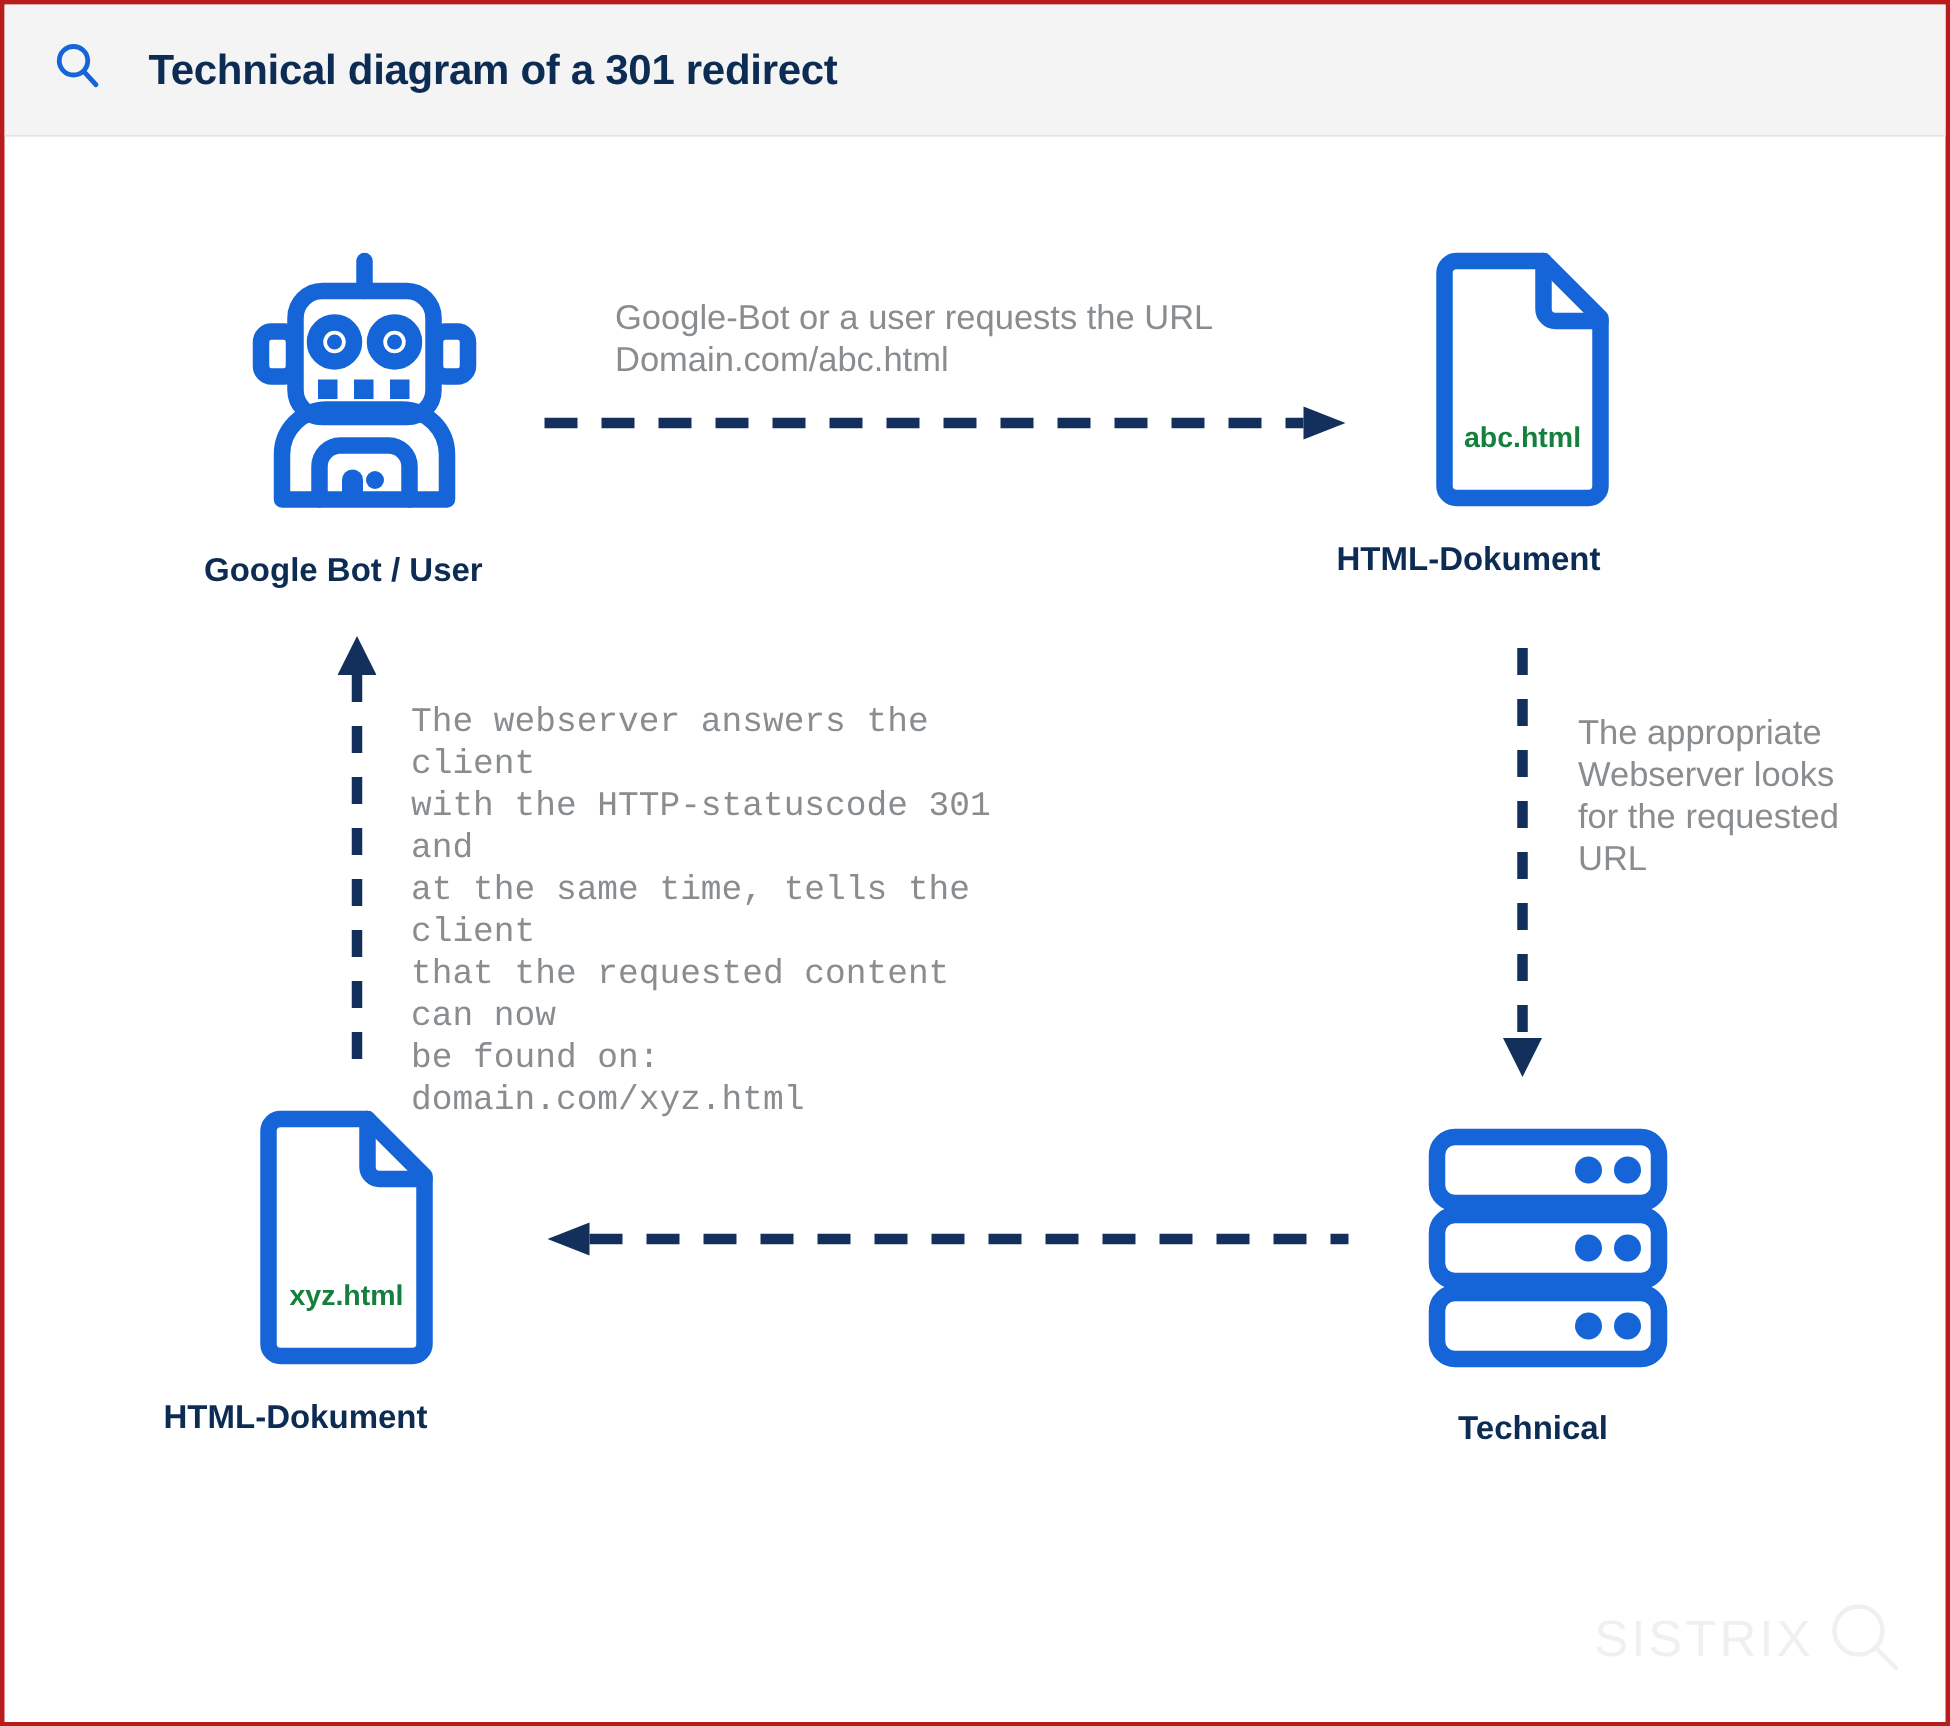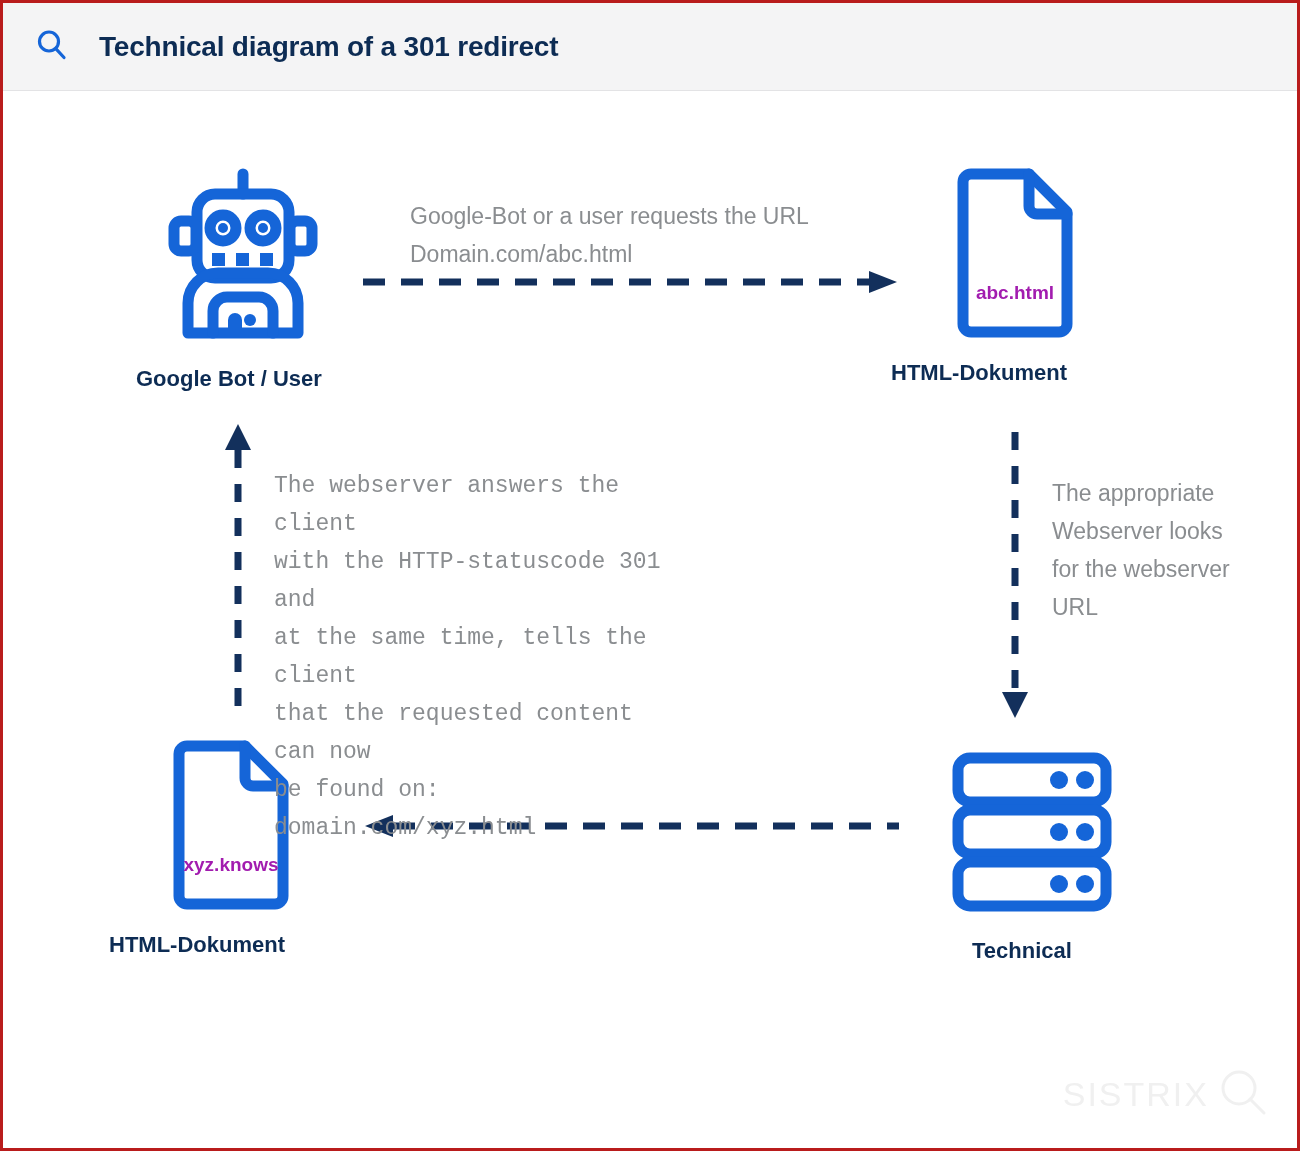--- a/index.html
+++ b/index.html
@@ -57,30 +57,30 @@
   #node-webserver .node-label { margin-top: 22px; width: 162px; margin-left: -10px; }
 
   
   #node-doc-xyz { left: 164px; top: 648px; width: 128px; }
   #node-doc-xyz .node-label { margin-top: 22px; width: 128px; margin-left: -58px; }
 
   .doc-wrap { position: relative; width: 128px; height: 170px; }
   .doc-filename {
     position: absolute; left: 0; width: 128px;
     bottom: 34px; text-align: center;
-    font-size: 19px; font-weight: bold; color: #a21caf;
+    font-size: 19px; font-weight: bold; color: #15803d;
     white-space: nowrap;
   }
 
   
   .note {
     position: absolute;
     color: #8a8d90;
     font-size: 23px;
-    line-height: 38px;
+    line-height: 28px;
     white-space: pre-line;
   }
   #note-request  { left: 407px; top: 105px;  width: 470px; }
   #note-lookup   { left: 1049px; top: 382px; width: 210px; }
   #note-redirect { left: 271px; top: 375px;  width: 400px; font-family: Liberation Mono, monospace; }
   #note-notfound { left: 407px; top: 768px;  width: 470px; }
 
   
   .arrow { position: absolute; }
   #arrow-top     { left: 358px; top: 178px; }
@@ -186,21 +186,21 @@
     </div>
 
     <div class="node" id="node-doc-xyz">
       <div class="doc-wrap">
         <span>
           <svg width="128" height="170" viewBox="0 0 128 170">
             <path d="M12 14 A8 8 0 0 1 20 6 L78 6 L116 44 L116 156 A8 8 0 0 1 108 164 L20 164 A8 8 0 0 1 12 156 Z" fill="#ffffff" stroke="#1565d8" stroke-width="11" stroke-linejoin="round"></path>
             <path d="M78 6 L78 38 A8 8 0 0 0 86 46 L116 46" fill="none" stroke="#1565d8" stroke-width="11" stroke-linejoin="round" stroke-linecap="round"></path>
           </svg>
         </span>
-        <div class="doc-filename">xyz.knows</div>
+        <div class="doc-filename">xyz.html</div>
       </div>
       <div class="node-label">HTML-Dokument</div>
     </div>
 
     <span class="arrow" id="arrow-top">
       <svg width="540" height="24" viewBox="0 0 540 24">
         <line x1="2" y1="12" x2="508" y2="12" stroke="#13305c" stroke-width="7" stroke-dasharray="22,16"></line>
         <polygon points="508,1 536,12 508,23" fill="#13305c"></polygon>
       </svg>
     </span>
@@ -223,21 +223,21 @@
       <svg width="26" height="290" viewBox="0 0 26 290">
         <line x1="13" y1="2" x2="13" y2="262" stroke="#13305c" stroke-width="7" stroke-dasharray="18,16"></line>
         <polygon points="13,288 0,262 26,262" fill="#13305c"></polygon>
       </svg>
     </span>
 
     <div class="note" id="note-request">Google-Bot or a user requests the URL
 Domain.com/abc.html</div>
     <div class="note" id="note-lookup">The appropriate
 Webserver looks
-for the webserver
+for the requested
 URL</div>
     <div class="note" id="note-redirect">The webserver  answers the client
 with the HTTP-statuscode 301 and
 at the same time, tells the client
 that the requested content can now
 be found on: domain.com/xyz.html</div>
 
   </div>
 
   <div class="watermark">

